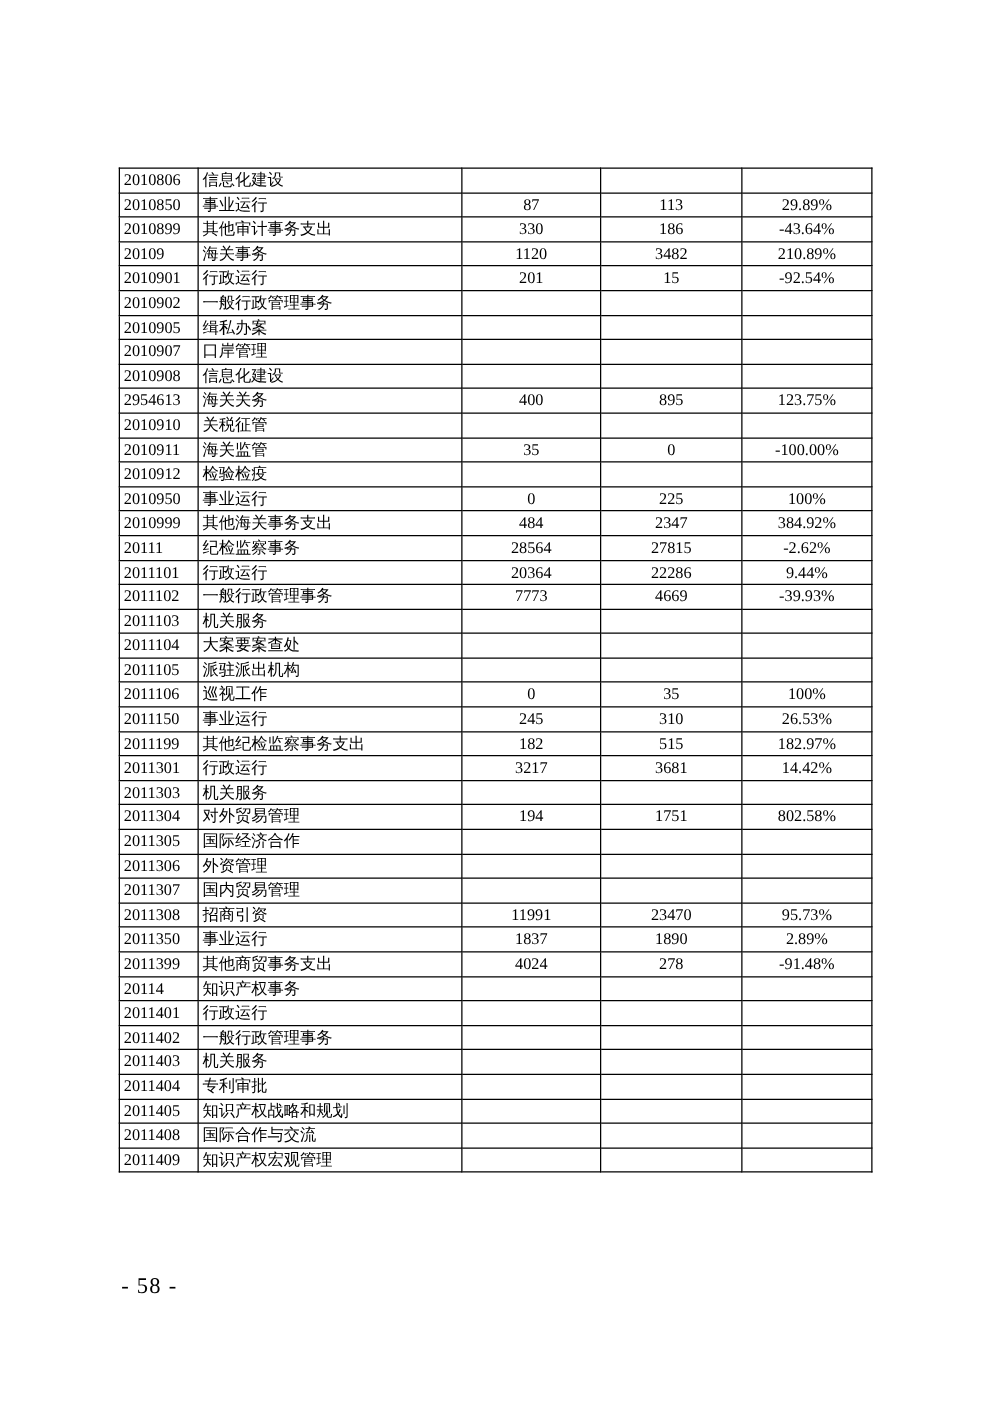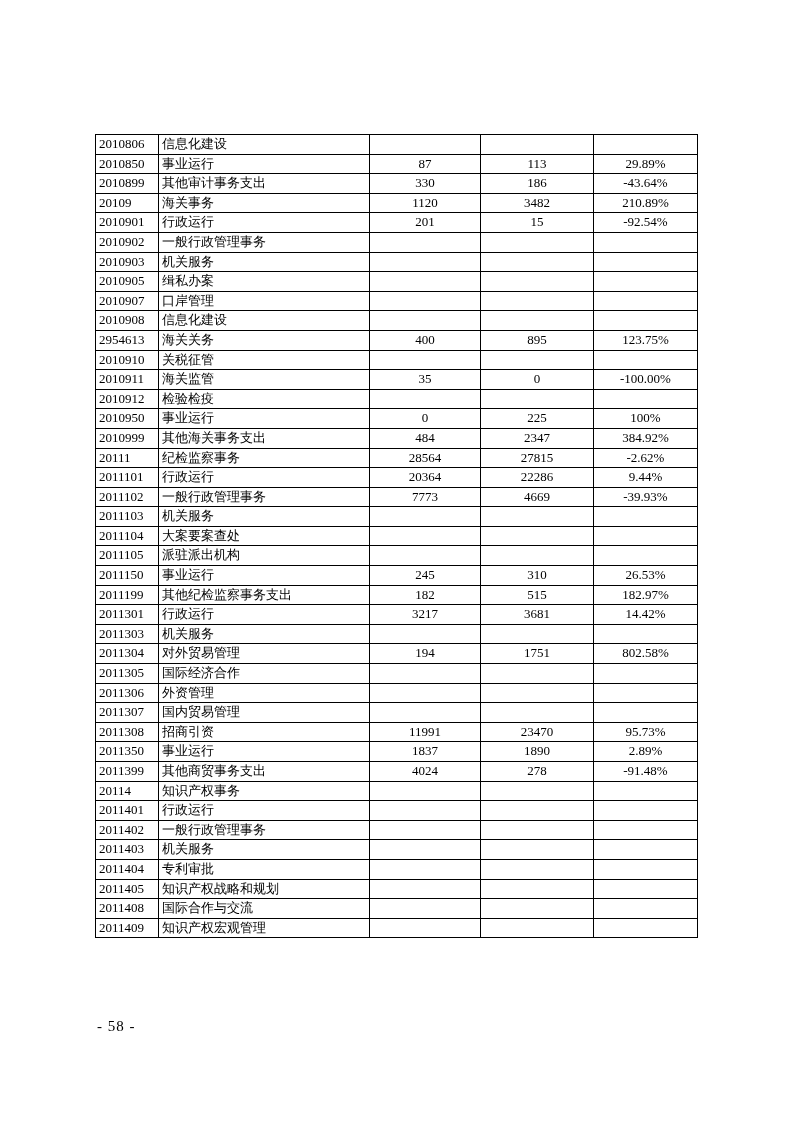--- a/index.html
+++ b/index.html
@@ -45,21 +45,21 @@
   }
   table.budget-table td.c2,
   table.budget-table td.c3,
   table.budget-table td.c4 {
     text-align: center;
   }
   .page-footer {
     position: absolute;
     left: 97px;
     top: 1018px;
-    font-size: 15px;
+    font-size: 18px;
     letter-spacing: 1px;
     color: #000000;
   }
 </style>
 </head>
 <body>
 
 <div class="doc-page">
 
   <table class="budget-table">
@@ -107,27 +107,20 @@
           <td class="c4">-92.54%</td>
         </tr>
         <tr>
           <td class="c0">2010902</td>
           <td class="c1">一般行政管理事务</td>
           <td class="c2"></td>
           <td class="c3"></td>
           <td class="c4"></td>
         </tr>
         <tr>
-          <td class="c0">2010903</td>
-          <td class="c1">机关服务</td>
-          <td class="c2"></td>
-          <td class="c3"></td>
-          <td class="c4"></td>
-        </tr>
-        <tr>
           <td class="c0">2010905</td>
           <td class="c1">缉私办案</td>
           <td class="c2"></td>
           <td class="c3"></td>
           <td class="c4"></td>
         </tr>
         <tr>
           <td class="c0">2010907</td>
           <td class="c1">口岸管理</td>
           <td class="c2"></td>
@@ -219,20 +212,27 @@
           <td class="c4"></td>
         </tr>
         <tr>
           <td class="c0">2011105</td>
           <td class="c1">派驻派出机构</td>
           <td class="c2"></td>
           <td class="c3"></td>
           <td class="c4"></td>
         </tr>
         <tr>
+          <td class="c0">2011106</td>
+          <td class="c1">巡视工作</td>
+          <td class="c2">0</td>
+          <td class="c3">35</td>
+          <td class="c4">100%</td>
+        </tr>
+        <tr>
           <td class="c0">2011150</td>
           <td class="c1">事业运行</td>
           <td class="c2">245</td>
           <td class="c3">310</td>
           <td class="c4">26.53%</td>
         </tr>
         <tr>
           <td class="c0">2011199</td>
           <td class="c1">其他纪检监察事务支出</td>
           <td class="c2">182</td>

